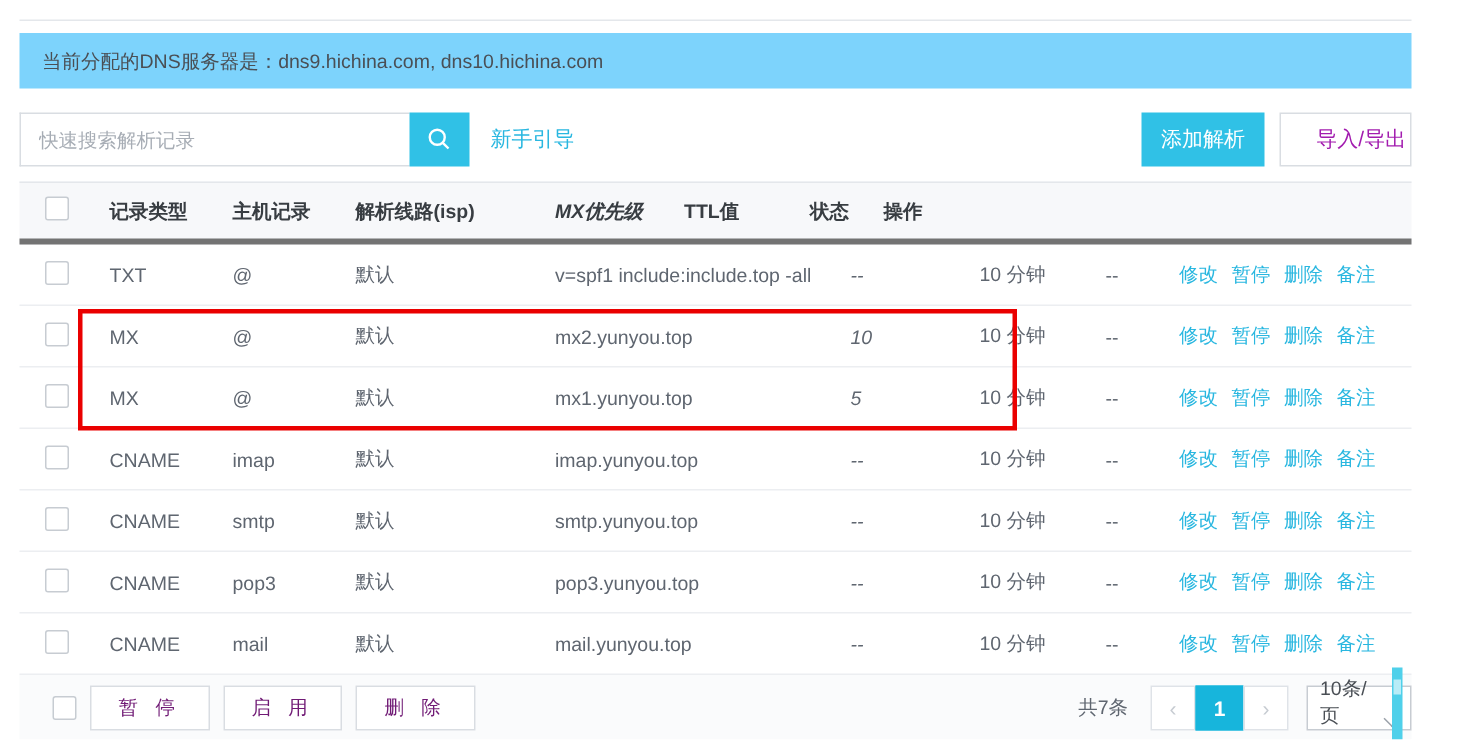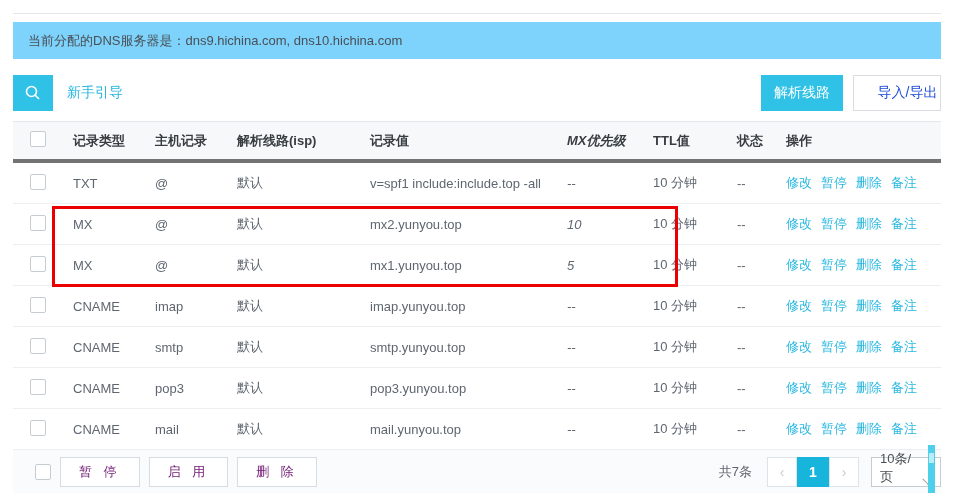--- a/index.html
+++ b/index.html
@@ -17,21 +17,21 @@
   .search-input { width:260px; height:36px; border:1px solid #d9dde2; border-right:none; outline:none;
                   padding:0 12px; font-size:13px; color:#333;
                   font-family:"Liberation Sans","DejaVu Sans",sans-serif; }
   .search-input::placeholder { color:#a7adb5; }
   .search-btn { width:40px; height:36px; background:#30c1e6; border:none; display:flex;
                 align-items:center; justify-content:center; cursor:pointer; }
   .guide-link { margin-left:14px; font-size:14px; color:#29b7e0; text-decoration:none; }
   .toolbar-right { margin-left:auto; display:flex; align-items:center; }
   .add-btn { width:82px; height:36px; background:#30c1e6; color:#fff; border:none; font-size:14px; cursor:pointer;
              font-family:"Liberation Sans","DejaVu Sans",sans-serif; }
-  .impexp-btn { width:88px; height:36px; background:#fff; color:#1d4ed8; border:1px solid #d9dde2;
+  .impexp-btn { width:88px; height:36px; background:#fff; color:#a21caf; border:1px solid #d9dde2;
                 font-size:14px; margin-left:10px; cursor:pointer;
                 font-family:"Liberation Sans","DejaVu Sans",sans-serif;padding-left:21px; }
 
   .table { position:absolute; left:13px; top:121px; width:928px; }
   .thead { display:flex; align-items:center; height:42px; background:#f7f8fa;
            border-top:1px solid #e4e7eb; border-bottom:4px solid #737373;
            font-size:13px; font-weight:bold; color:#383d42; }
   .row { display:flex; align-items:center; height:41px; border-bottom:1px solid #eceef1;
          font-size:13px; color:#5f6670; }
   .cell { flex:none; }
@@ -77,42 +77,42 @@
 
 <div id="page">
 
   <div class="top-divider"></div>
 
   <div class="banner">
     <span>当前分配的DNS服务器是：dns9.hichina.com, dns10.hichina.com</span>
   </div>
 
   <div class="toolbar">
+    <input class="search-input" type="text" placeholder="快速搜索解析记录" style="">
     <button class="search-btn">
       <span style="display:flex;">
         <svg width="18" height="18" viewBox="0 0 18 18">
           <circle cx="7.5" cy="7.5" r="5" fill="none" stroke="#fff" stroke-width="1.6"></circle>
           <line x1="11.2" y1="11.2" x2="15" y2="15" stroke="#fff" stroke-width="1.6"></line>
         </svg>
       </span>
     </button>
     <a class="guide-link" href="#">新手引导</a>
     <div class="toolbar-right">
-      <button class="add-btn">解析线路</button>
+      <button class="add-btn">添加解析</button>
       <button class="impexp-btn">导入/导出</button>
     </div>
   </div>
 
   <div class="table">
     <div class="thead">
       <div class="cell c-cb"><span class="checkbox"></span></div>
       <div class="cell c-type">记录类型</div>
       <div class="cell c-host">主机记录</div>
       <div class="cell c-line">解析线路(isp)</div>
-      <div class="cell c-value">记录值</div>
       <div class="cell c-mx">MX优先级</div>
       <div class="cell c-ttl">TTL值</div>
       <div class="cell c-status">状态</div>
       <div class="cell c-ops">操作</div>
     </div>
     <div id="tbody">
     <div class="row">
       <div class="cell c-cb"><span class="checkbox"></span></div>
       <div class="cell c-type">TXT</div>
       <div class="cell c-host">@</div>

